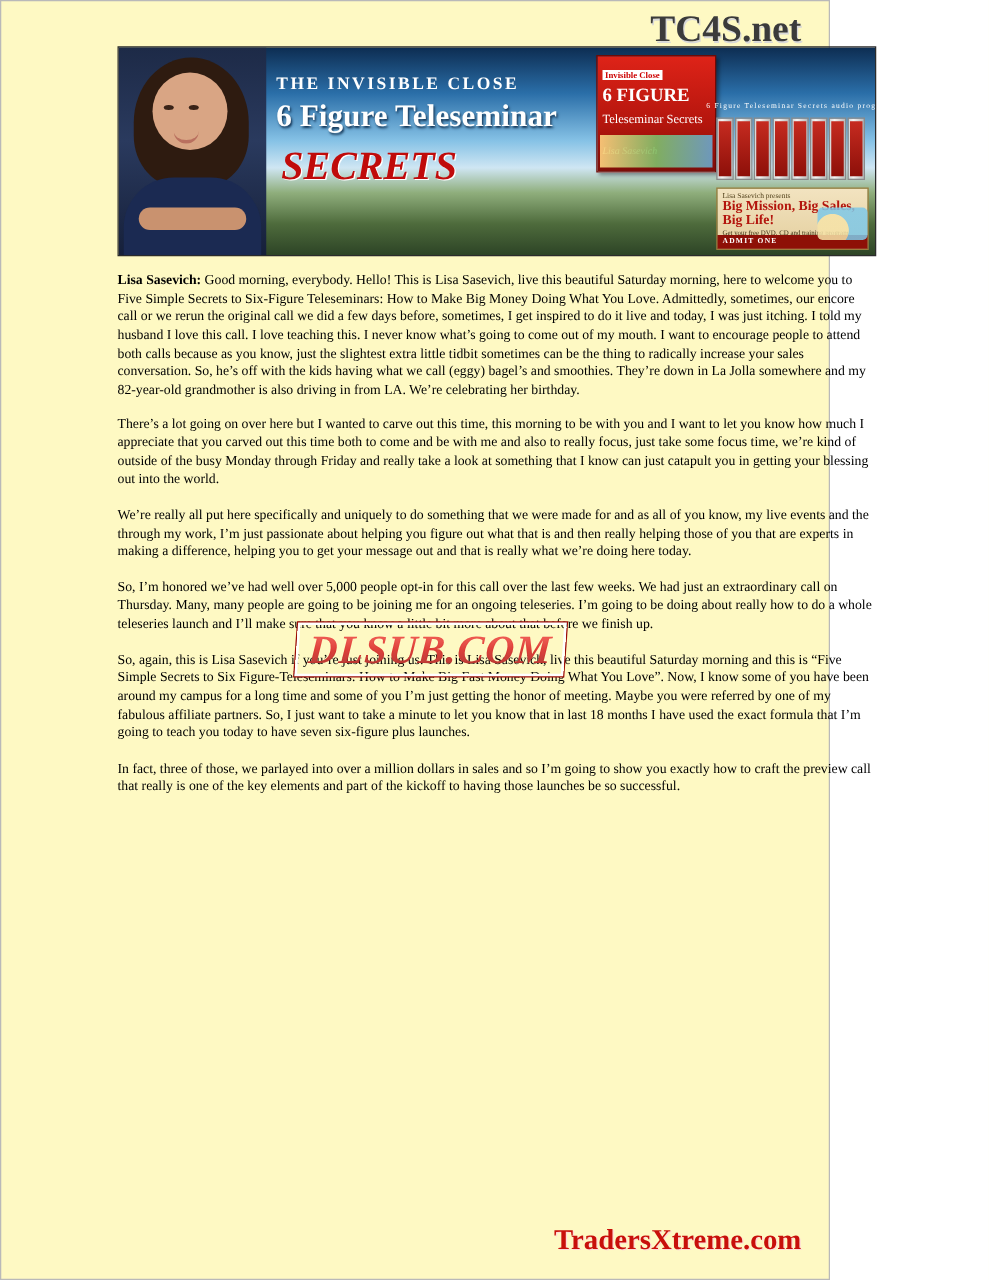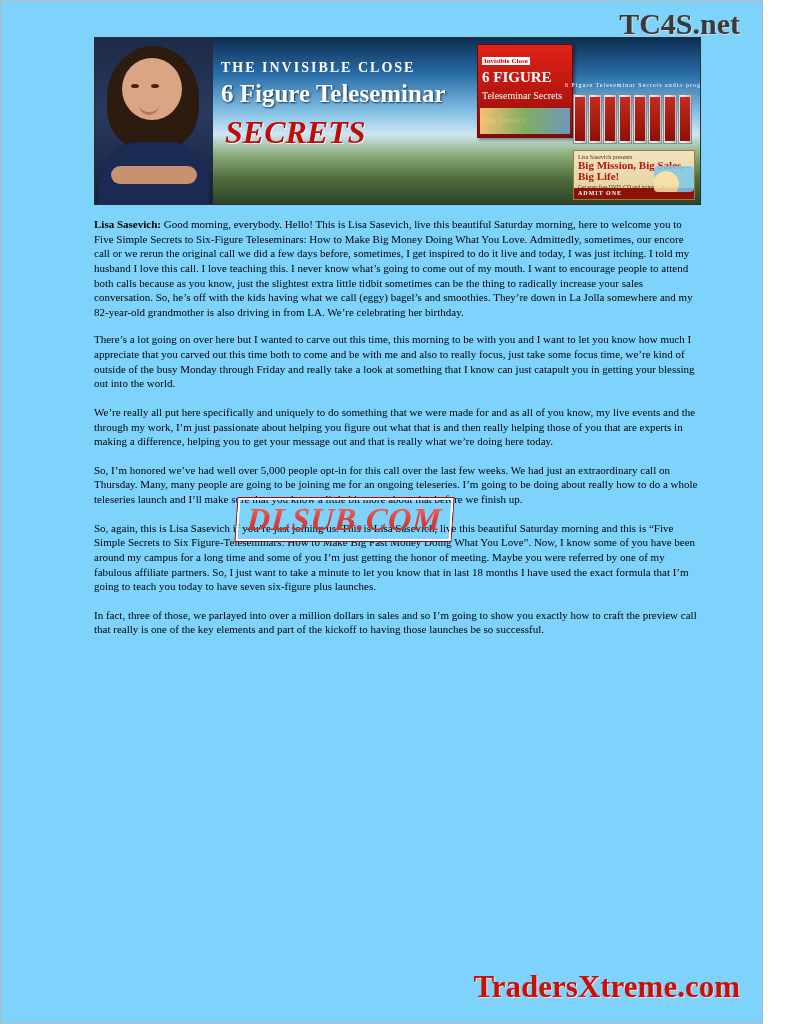--- a/index.html
+++ b/index.html
@@ -10,23 +10,23 @@
   body {
     width: 791px;
     height: 1024px;
     position: relative;
     font-family: "Liberation Serif", serif;
     overflow: hidden;
   }
   .page {
     position: absolute;
     left: 0; top: 0;
-    width: 763px;
+    width: 664px;
     height: 1024px;
-    background: #7dd3fc;
+    background: #fef9c3;
     border: 1px solid #b9b9b9;
     box-sizing: border-box;
   }
 
   
   .watermark-top {
     position: absolute;
     right: 22px;
     top: 6px;
     font-family: "Liberation Serif", serif;
@@ -276,21 +276,21 @@
     box-shadow: 0 0 0 1px #9c0c06;
     transform: skewX(-4deg);
   }
 
   
   .watermark-bottom {
     position: absolute;
     right: 22px;
     bottom: 18px;
     font-family: "Liberation Serif", serif;
-    font-size: 31px;
+    font-size: 23px;
     font-weight: bold;
     color: #c8100a;
     text-shadow: 1px 1px 0 #ffd9d7;
   }
 </style>
 </head>
 <body>
 
 <div class="page">
 

